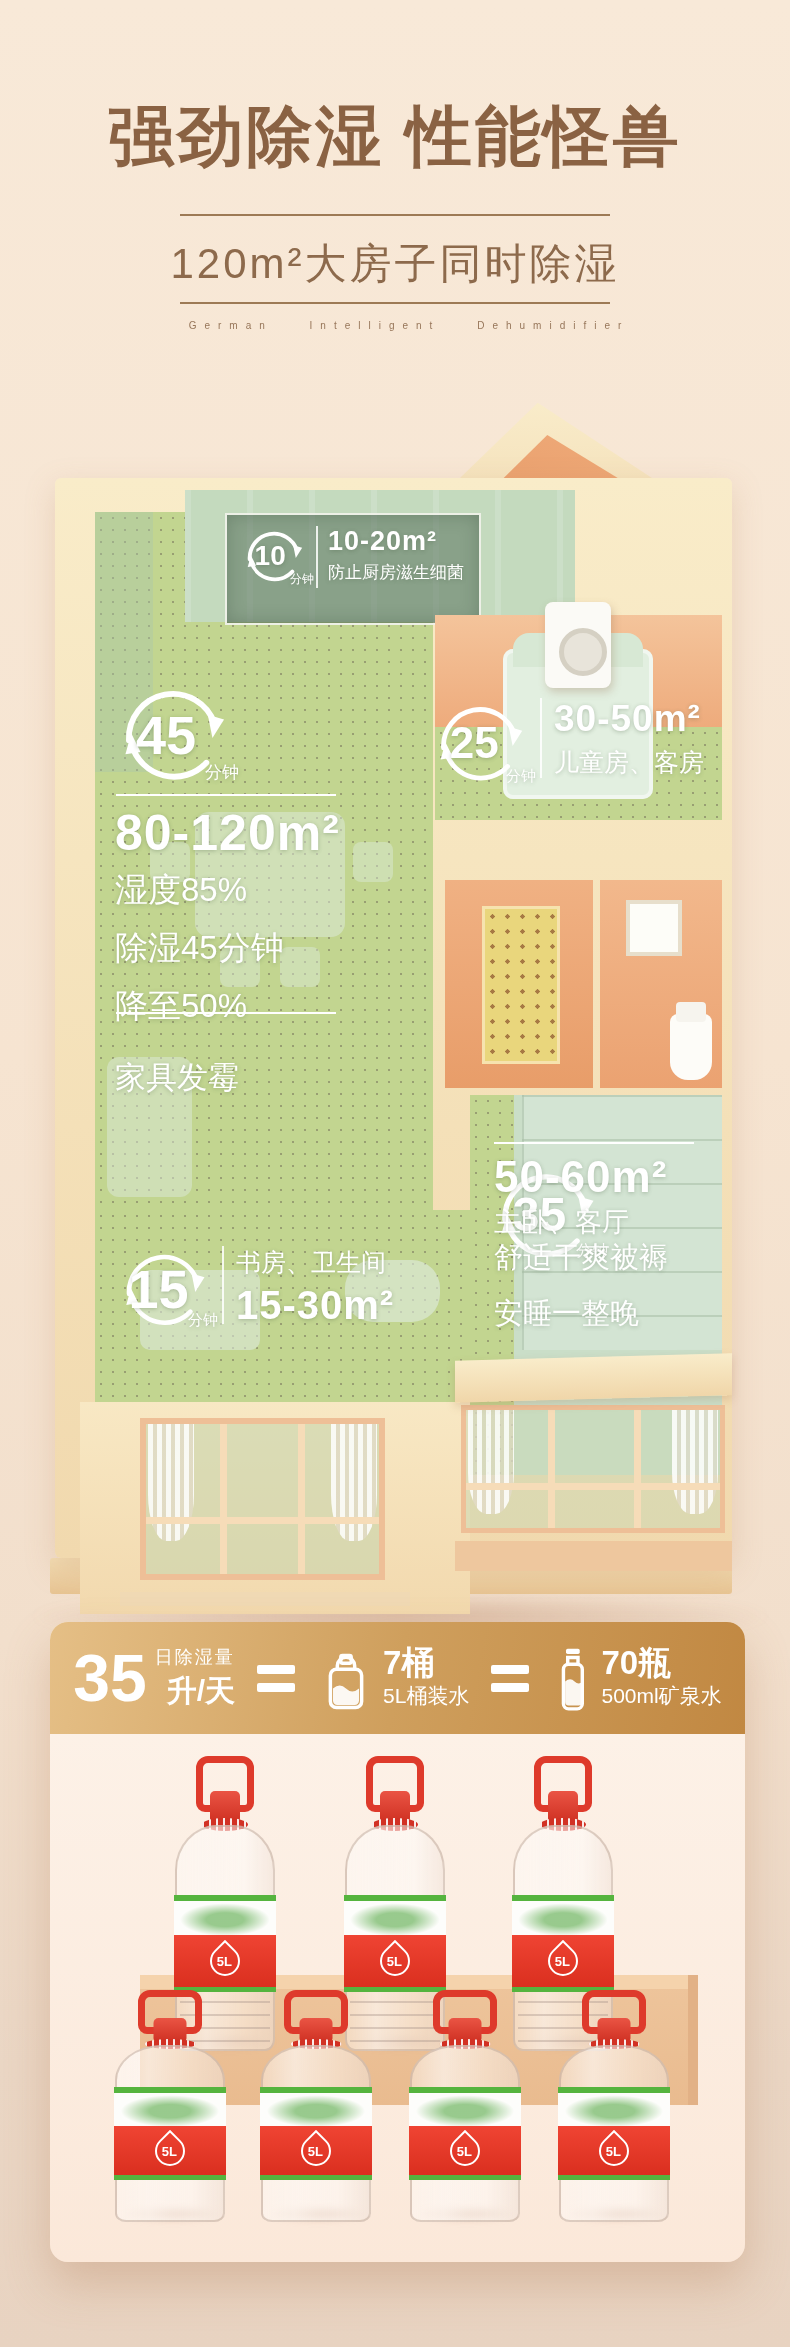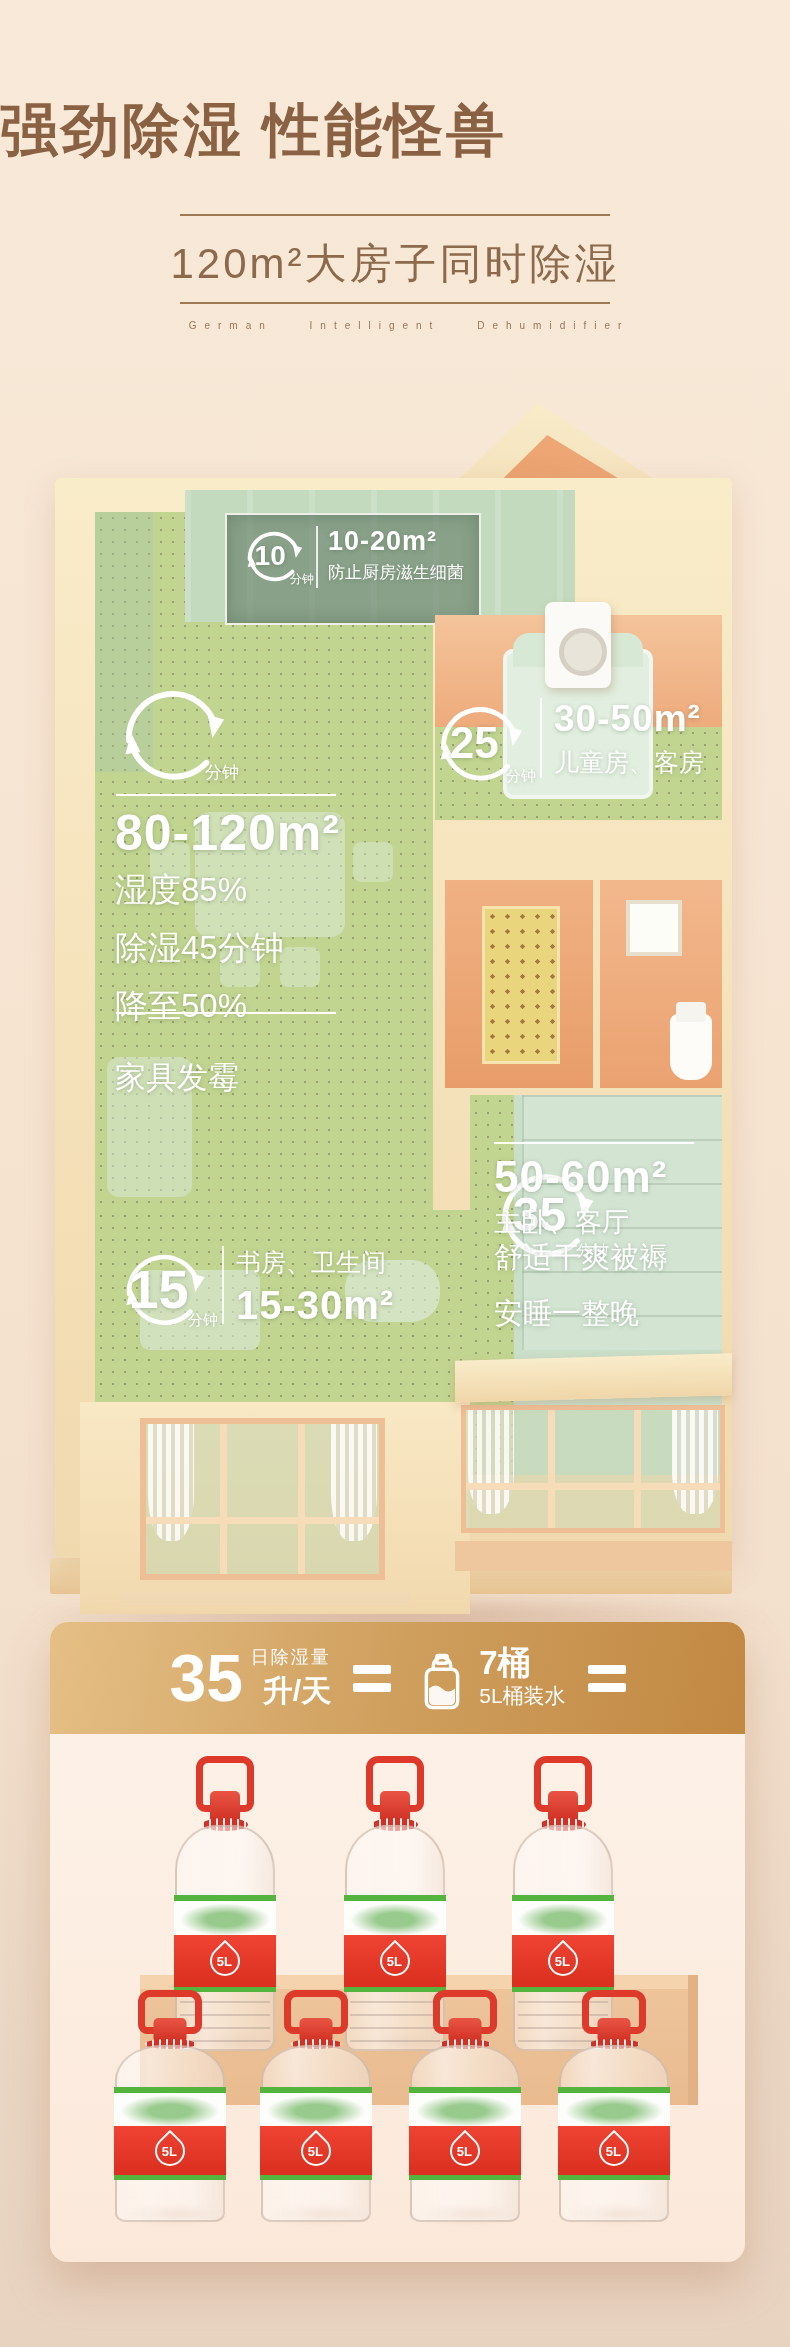--- a/index.html
+++ b/index.html
@@ -3,21 +3,21 @@
 <meta charset="utf-8">
 <style>
   * { margin:0; padding:0; box-sizing:border-box; }
   html,body { width:790px; }
   body { font-family:"Liberation Sans","DejaVu Sans",sans-serif; }
   .page { position:relative; width:790px; height:2347px; overflow:hidden;
           background:linear-gradient(180deg,#f8e9d8 0%,#f6e4d1 45%,#f2dfcc 70%,#ead6c4 88%,#e8d3c1 100%); }
   .abs { position:absolute; }
 
   
-  .title { top:92px; left:0; width:100%; font-size:58px; font-weight:bold;
+  .title { top:92px; left:0; width:100%; text-align:center; font-size:66px; font-weight:bold;
            color:#8a6243; letter-spacing:3px; }
   .hline { height:2px; background:#9d7a55; }
   .subtitle { top:236px; left:0; width:100%; text-align:center; font-size:42px; color:#8d6a4c; letter-spacing:3px; }
   .tagline { top:320px; left:14px; width:100%; text-align:center; font-size:10px; color:#97765a;
              letter-spacing:8px; word-spacing:26px; }
 
   
   .fp { left:40px; top:400px; width:720px; height:1250px; z-index:1; }
   .wall { background:linear-gradient(180deg,#f9ecc9,#f3ddb2); }
   .fp-tower { left:405px; top:0; width:265px; height:140px;
@@ -243,20 +243,21 @@
     </div>
 
     <div class="co">
       <div class="abs timer" style="left:75px;top:280px;width:116px;height:116px;">
         <svg viewBox="0 0 100 100">
             <path d="M12 52 A38 38 0 0 1 86 38" fill="none" stroke="#fff" stroke-width="5" stroke-linecap="round"></path>
             <path d="M80 30 L94 34 L84 50 Z" fill="#fff"></path>
             <path d="M82 66 A38 38 0 0 1 16 62" fill="none" stroke="#fff" stroke-width="5" stroke-linecap="round" transform="rotate(10 50 50)"></path>
             <path d="M9 64 L22 62 L14 46 Z" fill="#fff"></path>
           </svg>
+        <div class="num" style="font-size:54px;">45</div>
         <div class="unit" style="right:-8px;bottom:12px;font-size:17px;">分钟</div>
       </div>
       <div class="abs wline" style="left:76px;top:394px;width:220px;"></div>
       <div class="abs area-big" style="left:75px;top:404px;font-size:50px;">80-120m²</div>
       <div class="abs" style="left:75px;top:468px;font-size:33px;">
         <div>湿度85%</div>
         <div style="margin-top:13px;">除湿45分钟</div>
         <div style="margin-top:13px;">降至50%</div>
       </div>
       <div class="abs wline" style="left:76px;top:612px;width:220px;"></div>
@@ -344,20 +345,32 @@
         </svg>
         <div class="vcol">
           <div class="cnt">7桶</div>
           <div class="dsc">5L桶装水</div>
         </div>
       </div>
       <div class="eq">
           <span></span>
           <span></span>
         </div>
+      <div class="grp">
+        <svg width="42" height="72" viewBox="0 0 48 84">
+          <rect x="14" y="26" width="22" height="52" rx="6" fill="none" stroke="#fff" stroke-width="4"></rect>
+          <path d="M16 46 q6 -5 11 0 t9 0 v24 a4 4 0 0 1 -4 4 h-12 a4 4 0 0 1 -4 -4 z" fill="#fff" opacity="0.92"></path>
+          <path d="M19 26 v-8 h12 v8" fill="none" stroke="#fff" stroke-width="4"></path>
+          <rect x="17" y="8" width="16" height="6" rx="2" fill="#fff"></rect>
+        </svg>
+        <div class="vcol">
+          <div class="cnt">70瓶</div>
+          <div class="dsc">500ml矿泉水</div>
+        </div>
+      </div>
     </div>
 
     <div class="scene">
       <div class="platform"></div>
 
       <div class="bshadow" style="left:135px;top:300px;width:90px;"></div>
       <div class="bshadow" style="left:305px;top:300px;width:90px;"></div>
       <div class="bshadow" style="left:473px;top:300px;width:90px;"></div>
       <div class="bshadow" style="left:72px;top:472px;width:100px;"></div>
       <div class="bshadow" style="left:218px;top:472px;width:100px;"></div>

